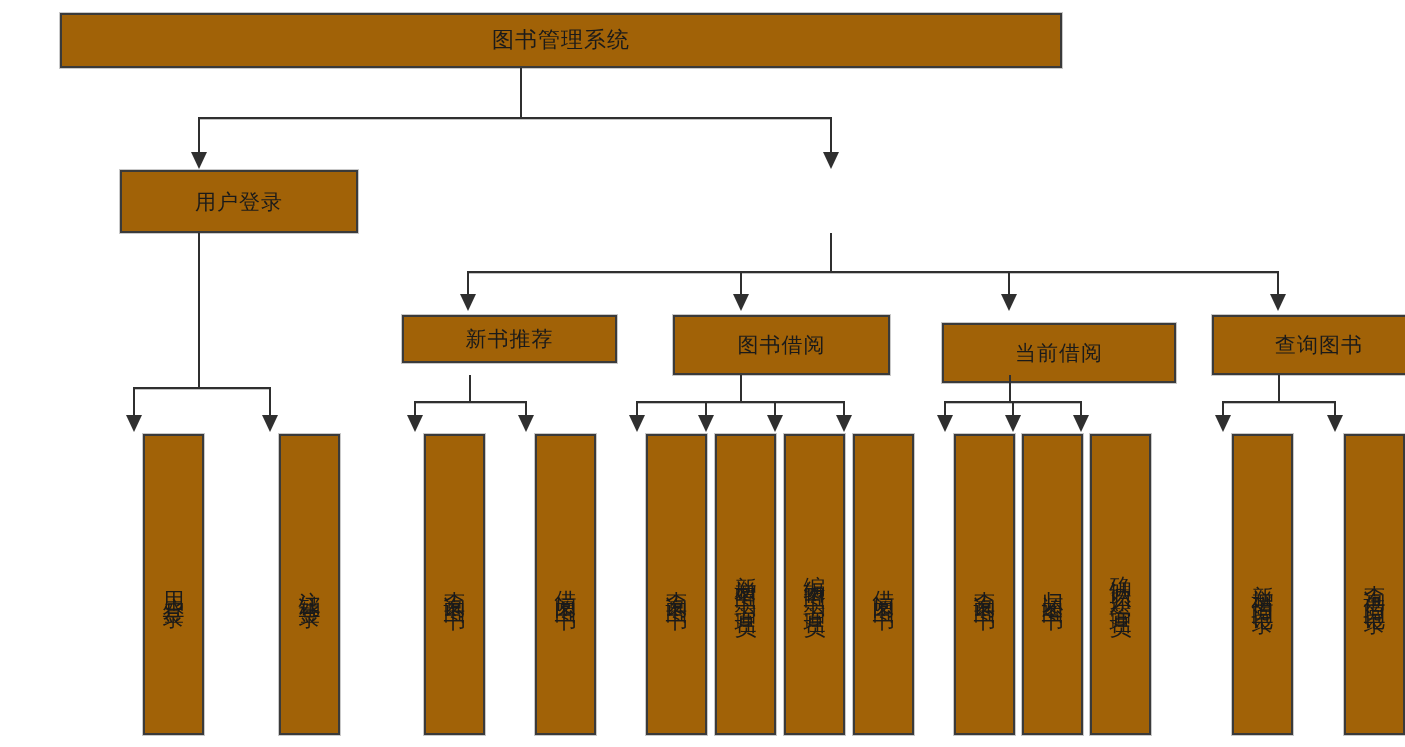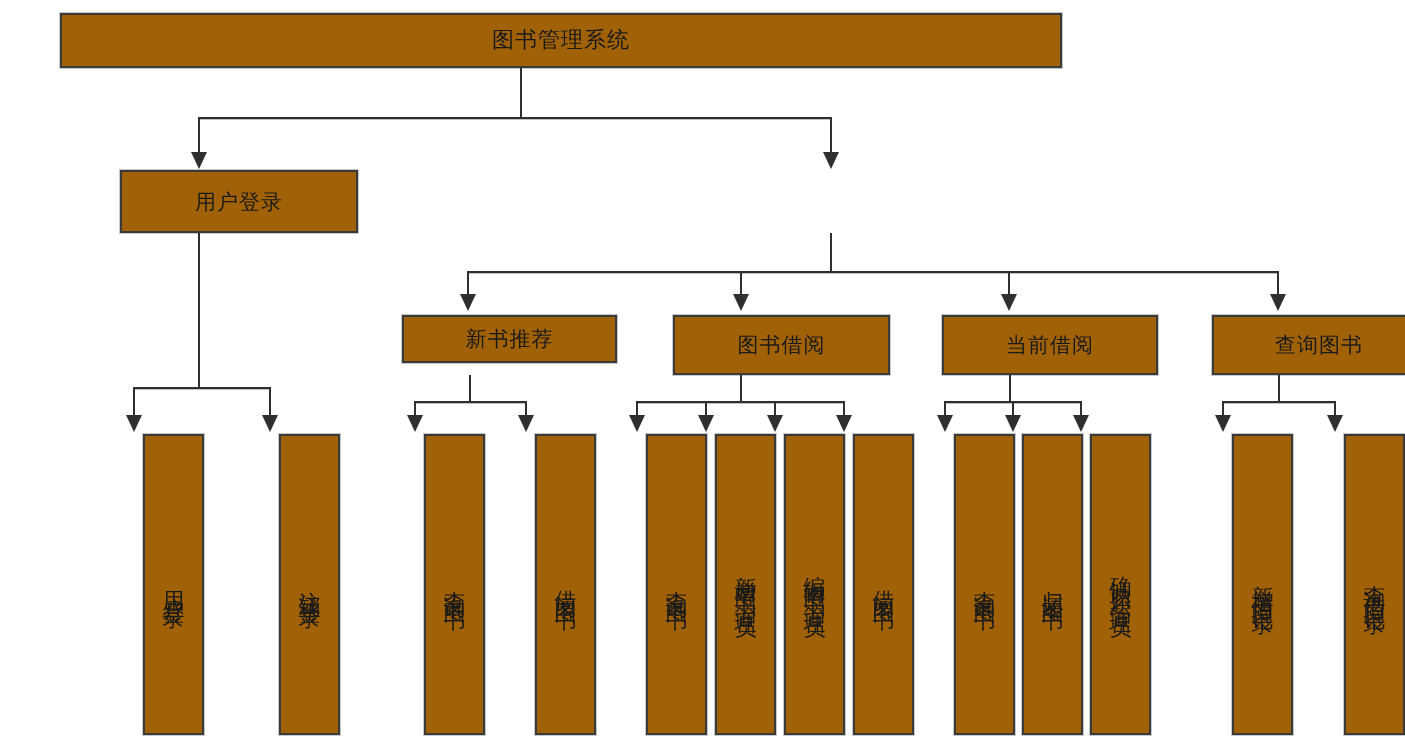--- a/index.html
+++ b/index.html
@@ -126,21 +126,21 @@
 
   <div class="vline" style="left:1277px;top:271px;height:25px;"></div>
   <div class="arrow" style="left:1270px;top:294px;"></div>
 
   <div class="node l3" style="left:362px;top:315px;width:215px;height:48px;justify-content:center;">
     <span class="lbl">新书推荐</span>
   </div>
   <div class="node l3" style="left:633px;top:315px;width:217px;height:60px;">
     <span class="lbl">图书借阅</span>
   </div>
-  <div class="node l3" style="left:902px;top:315px;width:216px;height:60px;">
+  <div class="node l3" style="left:902px;top:323px;width:234px;height:60px;">
     <span class="lbl">当前借阅</span>
   </div>
   <div class="node l3" style="left:1172px;top:315px;width:214px;height:60px;">
     <span class="lbl">查询图书</span>
   </div>
 
   <div class="vline" style="left:469px;top:375px;height:27px;"></div>
   <div class="hline" style="left:414px;top:401px;width:113px;"></div>
   <div class="vline" style="left:414px;top:401px;height:16px;"></div>
   <div class="arrow" style="left:407px;top:415px;"></div>

